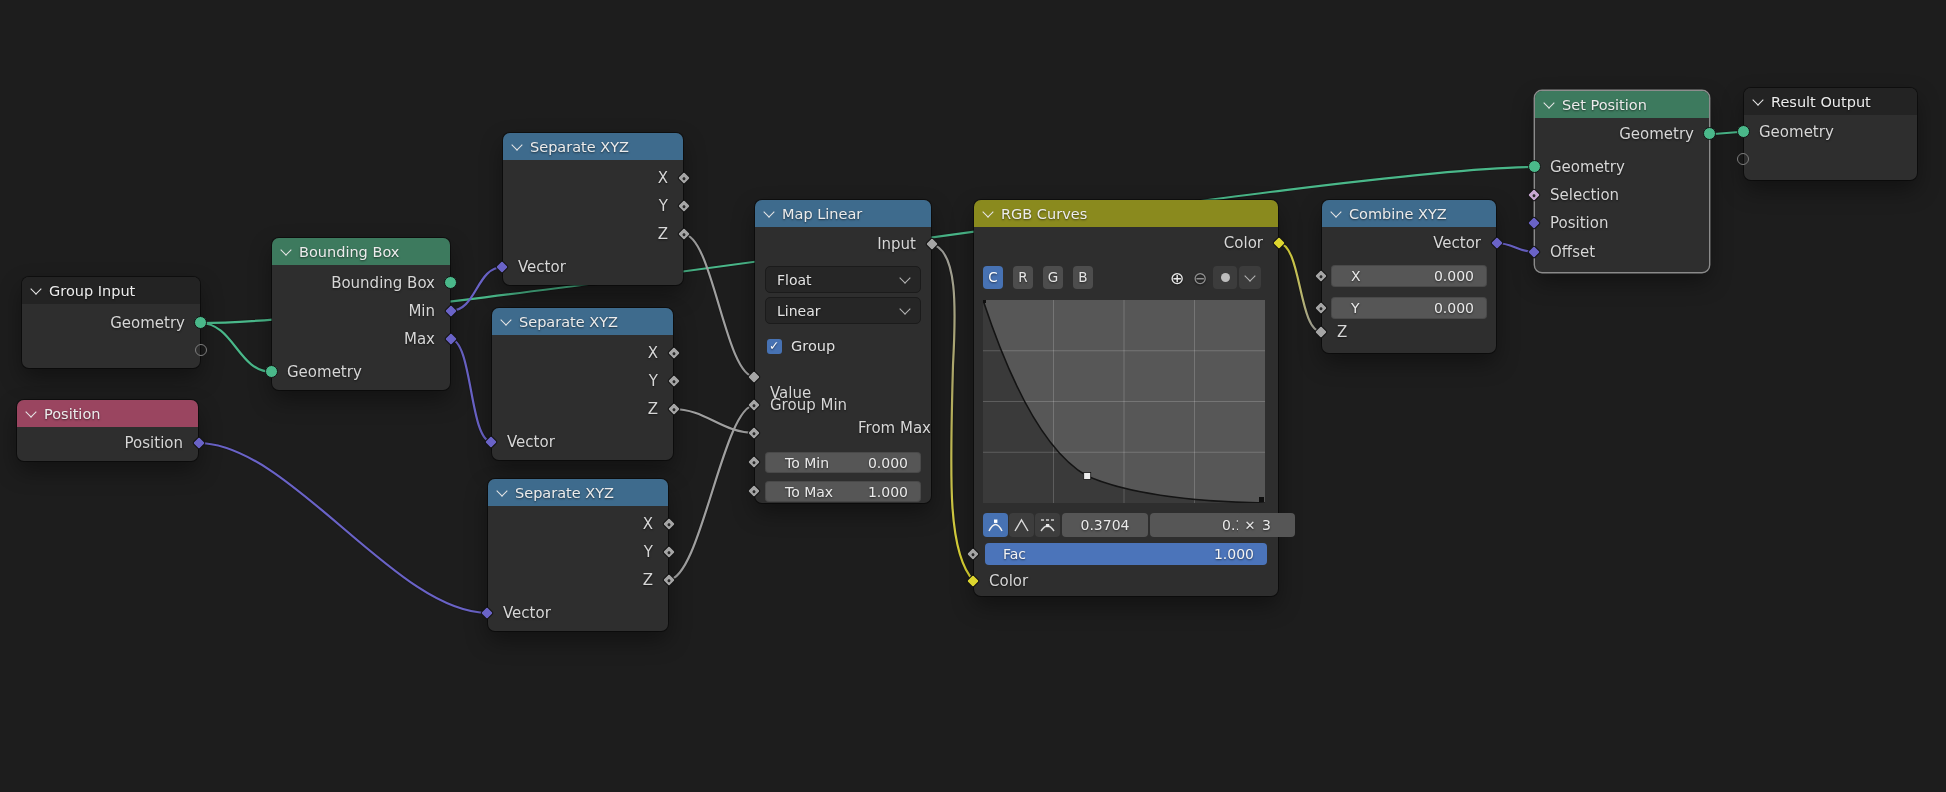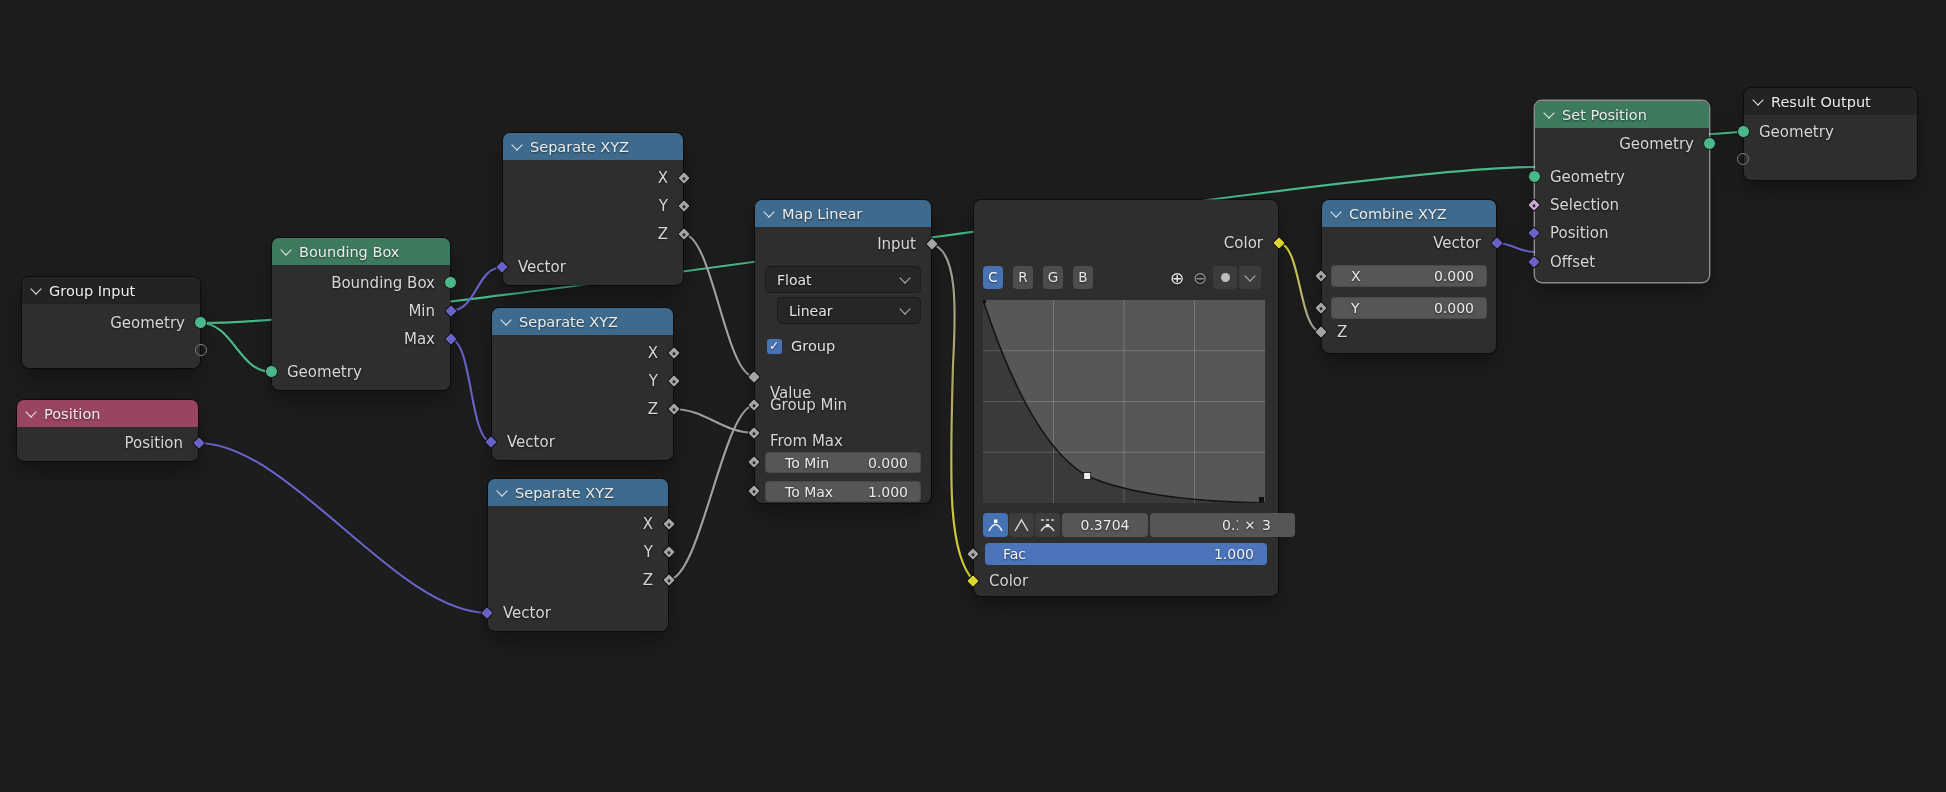--- a/index.html
+++ b/index.html
@@ -204,49 +204,53 @@
       <span class="chev"></span>
       <span>Map Linear</span>
     </div>
     <div class="row out" style="top:30px;"><span>Input</span></div>
     <i class="sk dia c-flt" style="right:-6px;top:39px;"></i>
 
     <div class="dd" style="left:10px;right:10px;top:66px;height:25px;">
       <span>Float</span>
       <span class="ddchev"></span>
     </div>
-    <div class="dd" style="left:22px;right:10px;top:97px;height:25px;">
+    <div class="dd" style="left:10px;right:10px;top:97px;height:25px;">
       <span>Linear</span>
       <span class="ddchev"></span>
     </div>
     <div class="cbrow" style="left:12px;top:138px;">
       <span class="cbbox"></span>
       <span>Group</span>
     </div>
 
     <div class="row in" style="top:179px;"><span>Value</span></div>
     <div class="row in" style="top:191px;"><span>Group Min</span></div>
-    <div class="row in" style="top:227px;"><span>From Max</span></div>
+    <div class="row in" style="top:214px;text-align:right;"><span>From Max</span></div>
     <i class="sk dia c-flt" style="left:-6px;top:172px;"></i>
     <i class="sk dia c-flt dot" style="left:-6px;top:200px;"></i>
     <i class="sk dia c-flt dot" style="left:-6px;top:228px;"></i>
 
     <div class="fld" style="left:10px;right:10px;top:252px;height:21px;">
       <span class="lab">To Min</span>
       <span class="val">0.000</span>
     </div>
     <div class="fld" style="left:10px;right:10px;top:281px;height:21px;">
       <span class="lab">To Max</span>
       <span class="val">1.000</span>
     </div>
     <i class="sk dia c-flt dot" style="left:-6px;top:257px;"></i>
     <i class="sk dia c-flt dot" style="left:-6px;top:286px;"></i>
   </div>
 
   <div class="node" style="left:974px;top:200px;width:304px;height:396px;">
+    <div class="hdr" style="background:#8a8a1e;">
+      <span class="chev"></span>
+      <span>RGB Curves</span>
+    </div>
     <div class="row out" style="top:29px;"><span>Color</span></div>
     <i class="sk dia c-col" style="right:-6px;top:38px;"></i>
 
     <span class="chbtn active" style="left:9px;">C</span>
     <span class="chbtn" style="left:39px;">R</span>
     <span class="chbtn" style="left:69px;">G</span>
     <span class="chbtn" style="left:99px;">B</span>
 
     <span class="tglyph" style="left:192px;width:22px;">⊕</span>
     <span class="tglyph" style="left:215px;width:22px;color:#8f8f8f;">⊖</span>
@@ -329,21 +333,21 @@
     <div class="fld" style="left:9px;right:9px;top:97px;height:22px;">
       <span class="lab">Y</span>
       <span class="val">0.000</span>
     </div>
     <div class="row in" style="top:118px;"><span>Z</span></div>
     <i class="sk dia c-flt dot" style="left:-6px;top:71px;"></i>
     <i class="sk dia c-flt dot" style="left:-6px;top:103px;"></i>
     <i class="sk dia c-flt" style="left:-6px;top:127px;"></i>
   </div>
 
-  <div class="node active" style="left:1535px;top:101px;width:174px;height:181px;">
+  <div class="node active" style="left:1535px;top:91px;width:174px;height:181px;">
     <div class="hdr" style="background:#3d7a5e;">
       <span class="chev"></span>
       <span>Set Position</span>
     </div>
     <div class="row out" style="top:29px;"><span>Geometry</span></div>
     <div class="row in" style="top:62px;"><span>Geometry</span></div>
     <div class="row in" style="top:90px;"><span>Selection</span></div>
     <div class="row in" style="top:118px;"><span>Position</span></div>
     <div class="row in" style="top:147px;"><span>Offset</span></div>
     <i class="sk cir c-geo" style="right:-7px;top:36px;"></i>

